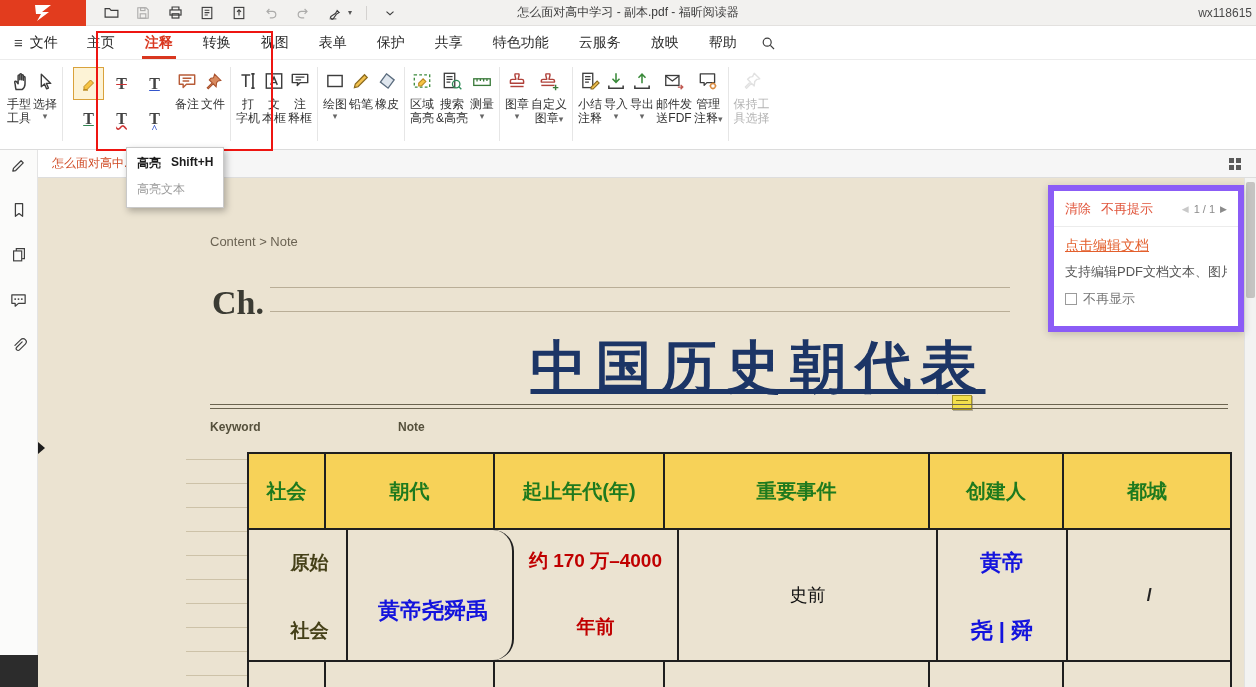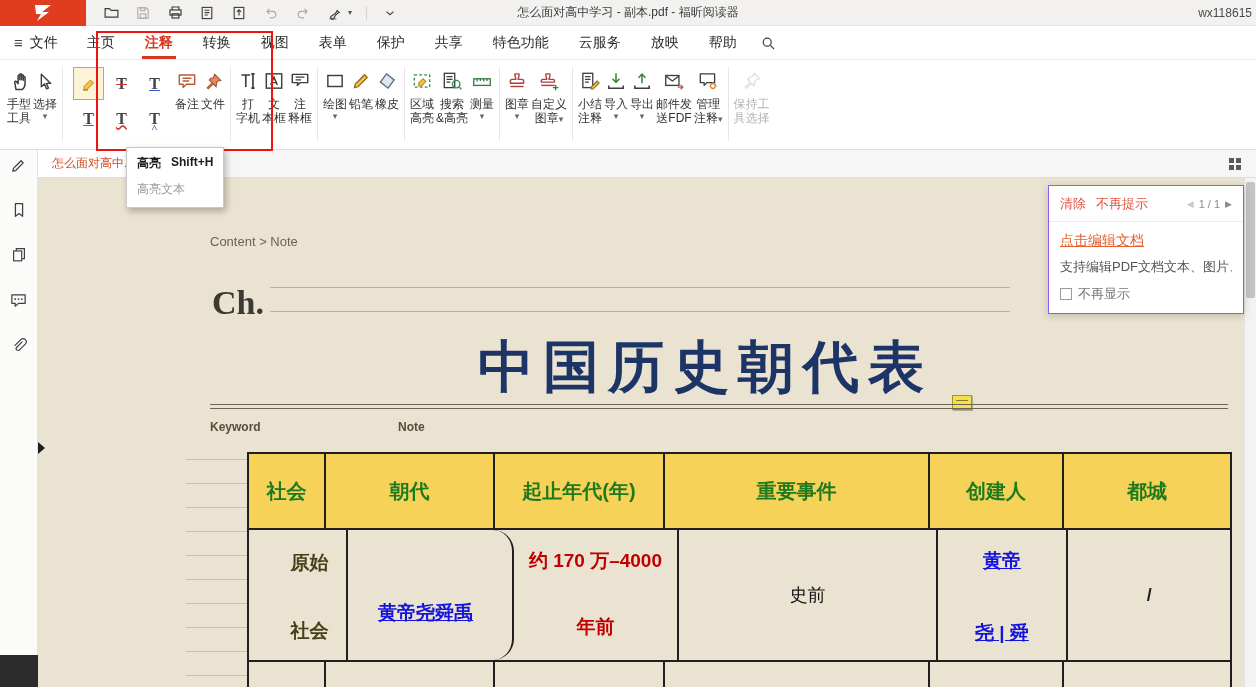--- a/index.html
+++ b/index.html
@@ -62,21 +62,21 @@
   
   .tabbar { position:absolute; top:150px; left:38px; right:0; height:28px; background:#f6f6f6; border-bottom:1px solid #ddd; display:flex; align-items:stretch; }
   .doctab { display:flex; align-items:center; padding:0 14px; background:#fff; border-right:1px solid #e2e2e2; font-size:12px; color:#cf4a24; max-width:150px; white-space:nowrap; overflow:hidden; cursor:pointer; }
   .tabbar-right { margin-left:auto; display:flex; align-items:center; padding-right:14px; }
 
   
   .docarea { position:absolute; top:178px; left:38px; right:0; bottom:0; background:#ebe3d1; overflow:hidden; }
   .breadcrumb { position:absolute; left:172px; top:56px; font-size:13px; color:#6b6353; }
   .rule-thin { position:absolute; height:1px; background:#b9ae97; }
   .chapter { position:absolute; left:174px; top:106px; font:700 34px "Liberation Serif",serif; color:#3b3b33; }
-  .doc-title { position:absolute; left:440px; top:152px; width:520px; font:700 56px "Liberation Serif",serif; letter-spacing:9px; color:#1c3566; white-space:nowrap; }
+  .doc-title { position:absolute; left:460px; top:152px; width:520px; text-align:center; font:700 56px "Liberation Serif",serif; letter-spacing:9px; color:#1c3566; white-space:nowrap;text-decoration:underline; }
   .note-anno { position:absolute; left:914px; top:217px; width:20px; height:15px; background:#f3e04c; border:1px solid #a59324; box-shadow:1px 1px 0 rgba(0,0,0,.25); cursor:pointer; }
   .note-anno::before { content:""; position:absolute; left:3px; top:4px; right:3px; height:1px; background:#8a7d20; box-shadow:0 4px 0 #8a7d20; }
   .dbl-rule { position:absolute; left:172px; width:1018px; height:5px; border-top:1px solid #6b6450; border-bottom:1px solid #6b6450; top:226px; }
   .kw { position:absolute; top:242px; font-size:12px; font-weight:bold; color:#55503c; }
   .ruled-strip { position:absolute; left:148px; top:258px; bottom:0; width:61px;
      background:repeating-linear-gradient(to bottom, transparent 0 23px, #cdc2a8 23px 24px); }
 
   
   .ptable { position:absolute; left:209px; top:274px; width:985px; border:2px solid #1f1f1f; background:transparent; }
   .prow { display:flex; border-bottom:2px solid #1f1f1f; }
@@ -86,26 +86,26 @@
   .c0{width:77px;} .c1{width:169px;} .c2{width:170px;} .c3{width:265px;} .c4{width:134px;} .c5{width:166px;}
   .hrow { height:76px; }
   .hrow .pcell { background:#f7d258; color:#1e7a1e; font-weight:bold; font-size:20px; }
   .drow { height:132px; }
   .drow2 { height:60px; }
   .cell-col { flex-direction:column; justify-content:space-between; }
   .soc { color:#454018; font-weight:bold; font-size:19px; padding:20px 0 16px;margin-left:24px; }
   .yrs { color:#c00000; font-weight:bold; font-size:19px; padding:18px 0 20px; }
   .fdr { padding:18px 0 14px; }
   .dyn { align-items:flex-end; justify-content:flex-start; padding:0 0 34px 30px;border-radius:21px; }
-  .plink { color:#1414dd; font-weight:bold; font-size:19px; text-decoration:underline; cursor:pointer; }
+  .plink { color:#1414dd; font-weight:bold; font-size:22px; cursor:pointer; }
   .evt { color:#111; font-weight:normal; font-size:18px; }
   .cap { color:#222; font-weight:bold; font-size:18px; }
 
   
-  .notif { position:absolute; right:12px; top:7px; width:196px; background:#fff; border:1px solid #8b5cf6; box-shadow:0 2px 8px rgba(0,0,0,.18); z-index:40; padding:9px 11px 10px; }
+  .notif { position:absolute; right:12px; top:7px; width:196px; background:#fff; border:6px solid #8b5cf6; box-shadow:0 2px 8px rgba(0,0,0,.18); z-index:40; padding:9px 11px 18px; }
   .notif-row1 { display:flex; align-items:center; gap:10px; font-size:13px; }
   .n-act { color:#e0543a; cursor:pointer; }
   .n-pager { margin-left:auto; display:flex; align-items:center; gap:5px; color:#8b8b8b; font-size:11px; }
   .n-arrow { font-size:9px; cursor:pointer; }
   .n-arrow.dim { color:#c9c9c9; }
   .notif-div { height:1px; background:#ececec; margin:8px -11px 9px; }
   .n-link { color:#e3602e; font-size:14px; text-decoration:underline; cursor:pointer; display:inline-block; }
   .n-desc { margin-top:8px; font-size:13px; color:#555; white-space:nowrap; overflow:hidden; }
   .n-check { margin-top:9px; display:flex; align-items:center; gap:6px; font-size:13px; color:#777; cursor:pointer; }
   .cbox { width:12px; height:12px; border:1px solid #9b9b9b; background:#fff; flex:0 0 auto; }

